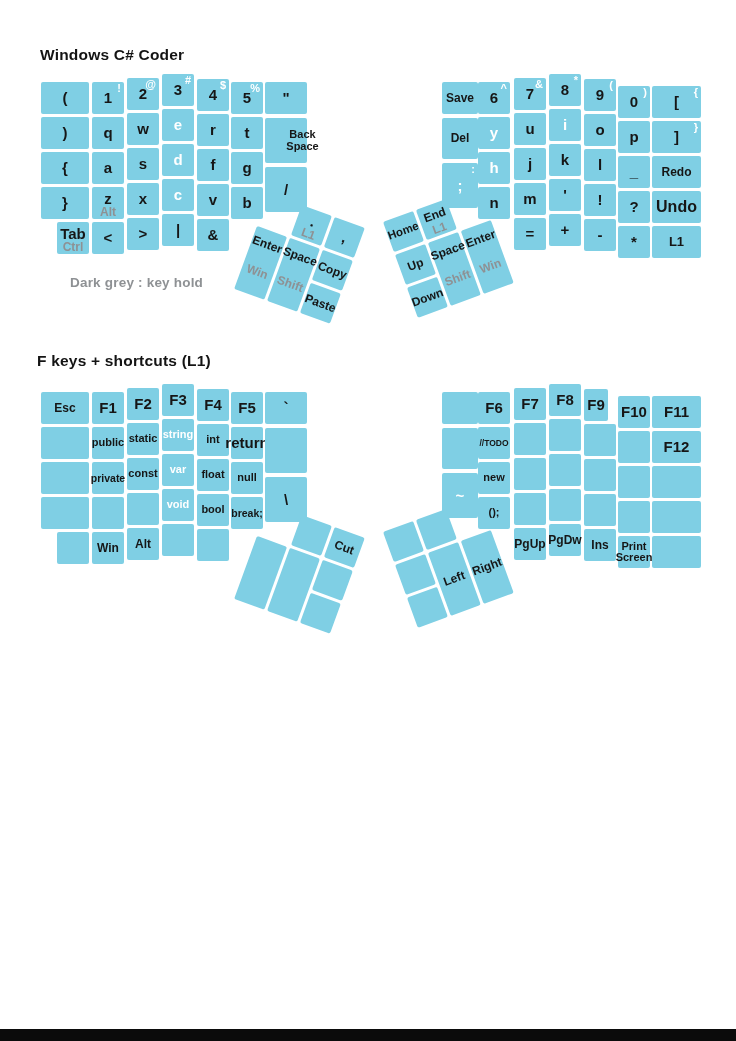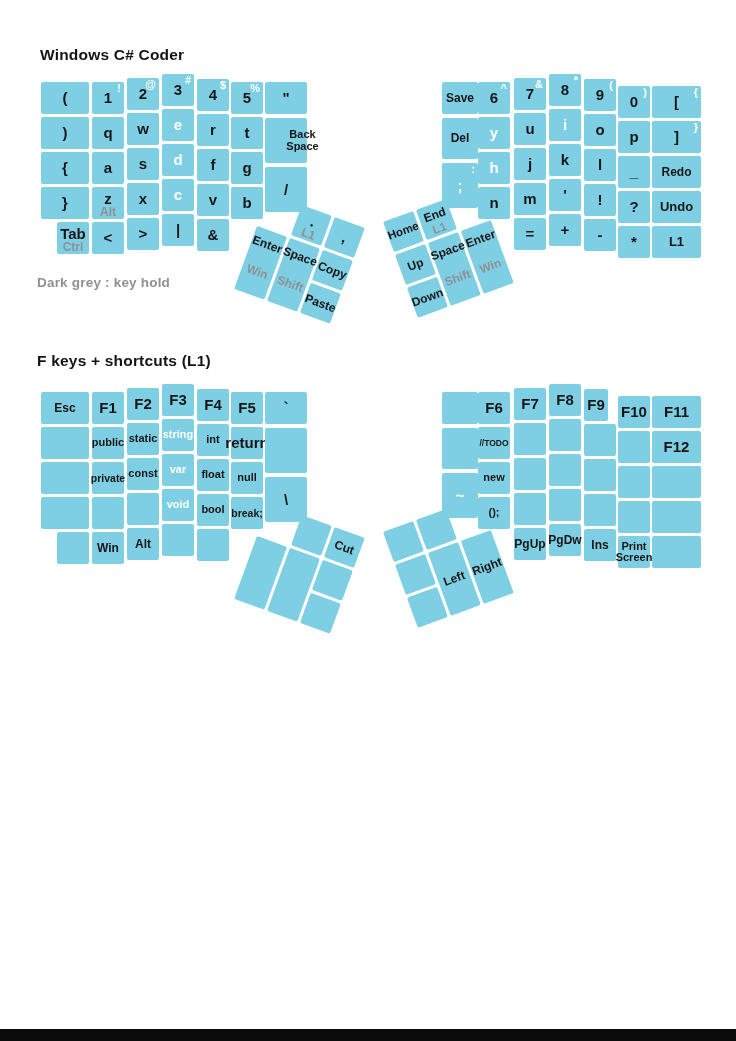--- a/index.html
+++ b/index.html
@@ -1,21 +1,21 @@
 <!DOCTYPE html>
 <html><head>
 <meta charset="utf-8">
 <style>
   html,body{margin:0;padding:0;background:#ffffff;}
   body{width:736px;height:1041px;position:relative;overflow:hidden;
        font-family:"Liberation Sans","DejaVu Sans",sans-serif;}
   .stage{position:absolute;left:0;top:0;width:736px;height:1041px;}
   .kb{position:absolute;left:0;top:0;width:736px;height:1041px;}
   .heading{position:absolute;font-weight:bold;color:#141414;font-size:15.5px;letter-spacing:.2px;}
-  #legend{color:#8e9194;font-size:13.5px;}
+  #legend{color:#8e9194;font-size:13.5px;margin-left:33px;}
   .footer-bar{position:absolute;left:0;top:1029px;width:736px;height:12px;background:#0b0b0b;}
   .cluster{position:absolute;transform-origin:0 0;width:0;height:0;}
   .key{position:absolute;background:#7fcfe4;border-radius:2px;box-sizing:border-box;
        display:flex;align-items:center;justify-content:center;font-weight:bold;color:#161616;}
   .key .t{font-size:15px;line-height:1.04;text-align:center;white-space:pre-line;}
   .key .t.white{color:#ffffff;}
   .key .sup{position:absolute;top:0;right:3px;font-size:11px;color:#ffffff;line-height:1.1;}
   .key .hold{position:absolute;bottom:0px;left:-4px;right:-4px;text-align:center;
              font-size:12px;color:#8e9194;line-height:1.1;}
   .key.hh .t{margin-bottom:9px;}
@@ -216,21 +216,21 @@
       <div class="key" style="left: 549px; top: 179px; width: 32px; height: 32px;">
         <span class="t">'</span>
       </div>
       <div class="key" style="left: 584px; top: 184px; width: 32px; height: 32px;">
         <span class="t">!</span>
       </div>
       <div class="key" style="left: 618px; top: 191px; width: 32px; height: 32px;">
         <span class="t">?</span>
       </div>
       <div class="key" style="left: 652px; top: 191px; width: 49px; height: 32px;">
-        <span class="t" style="font-size: 13px;">Undo</span>
+        <span class="t" style="font-size: 16px;">Undo</span>
       </div>
       <div class="key" style="left: 514px; top: 218px; width: 32px; height: 32px;">
         <span class="t">=</span>
       </div>
       <div class="key" style="left: 549px; top: 214px; width: 32px; height: 32px;">
         <span class="t">+</span>
       </div>
       <div class="key" style="left: 584px; top: 219px; width: 32px; height: 32px;">
         <span class="t">-</span>
       </div>

